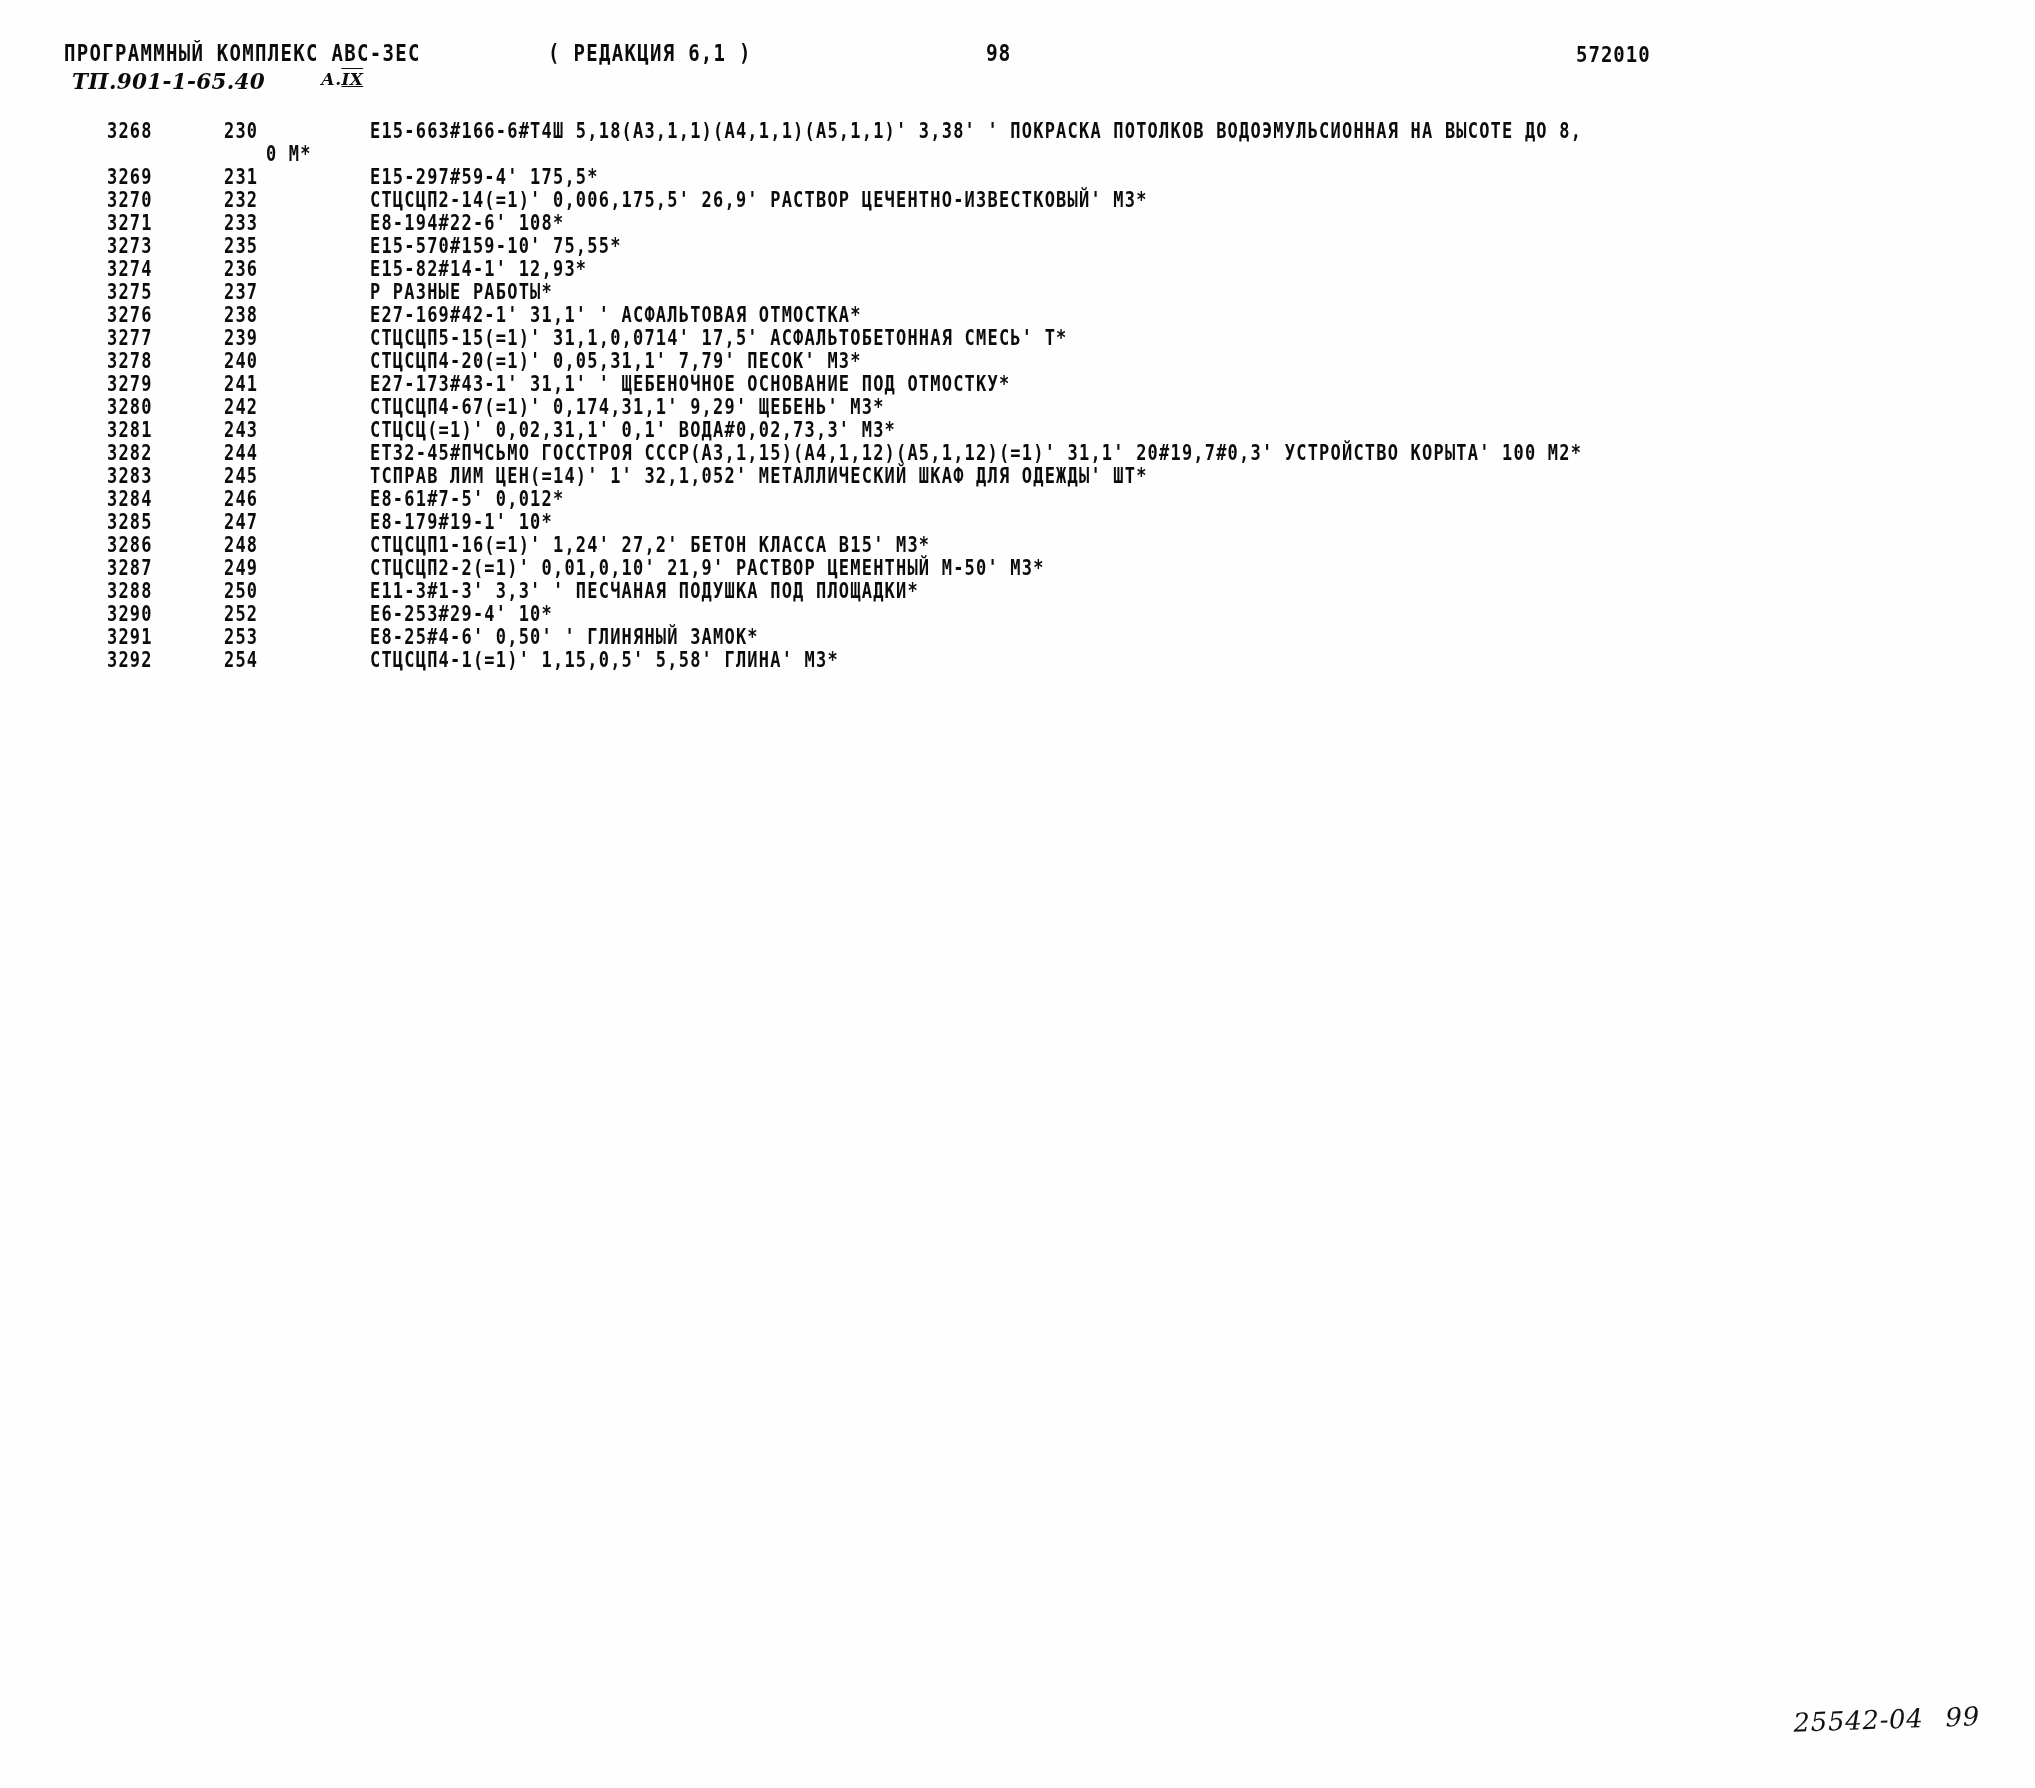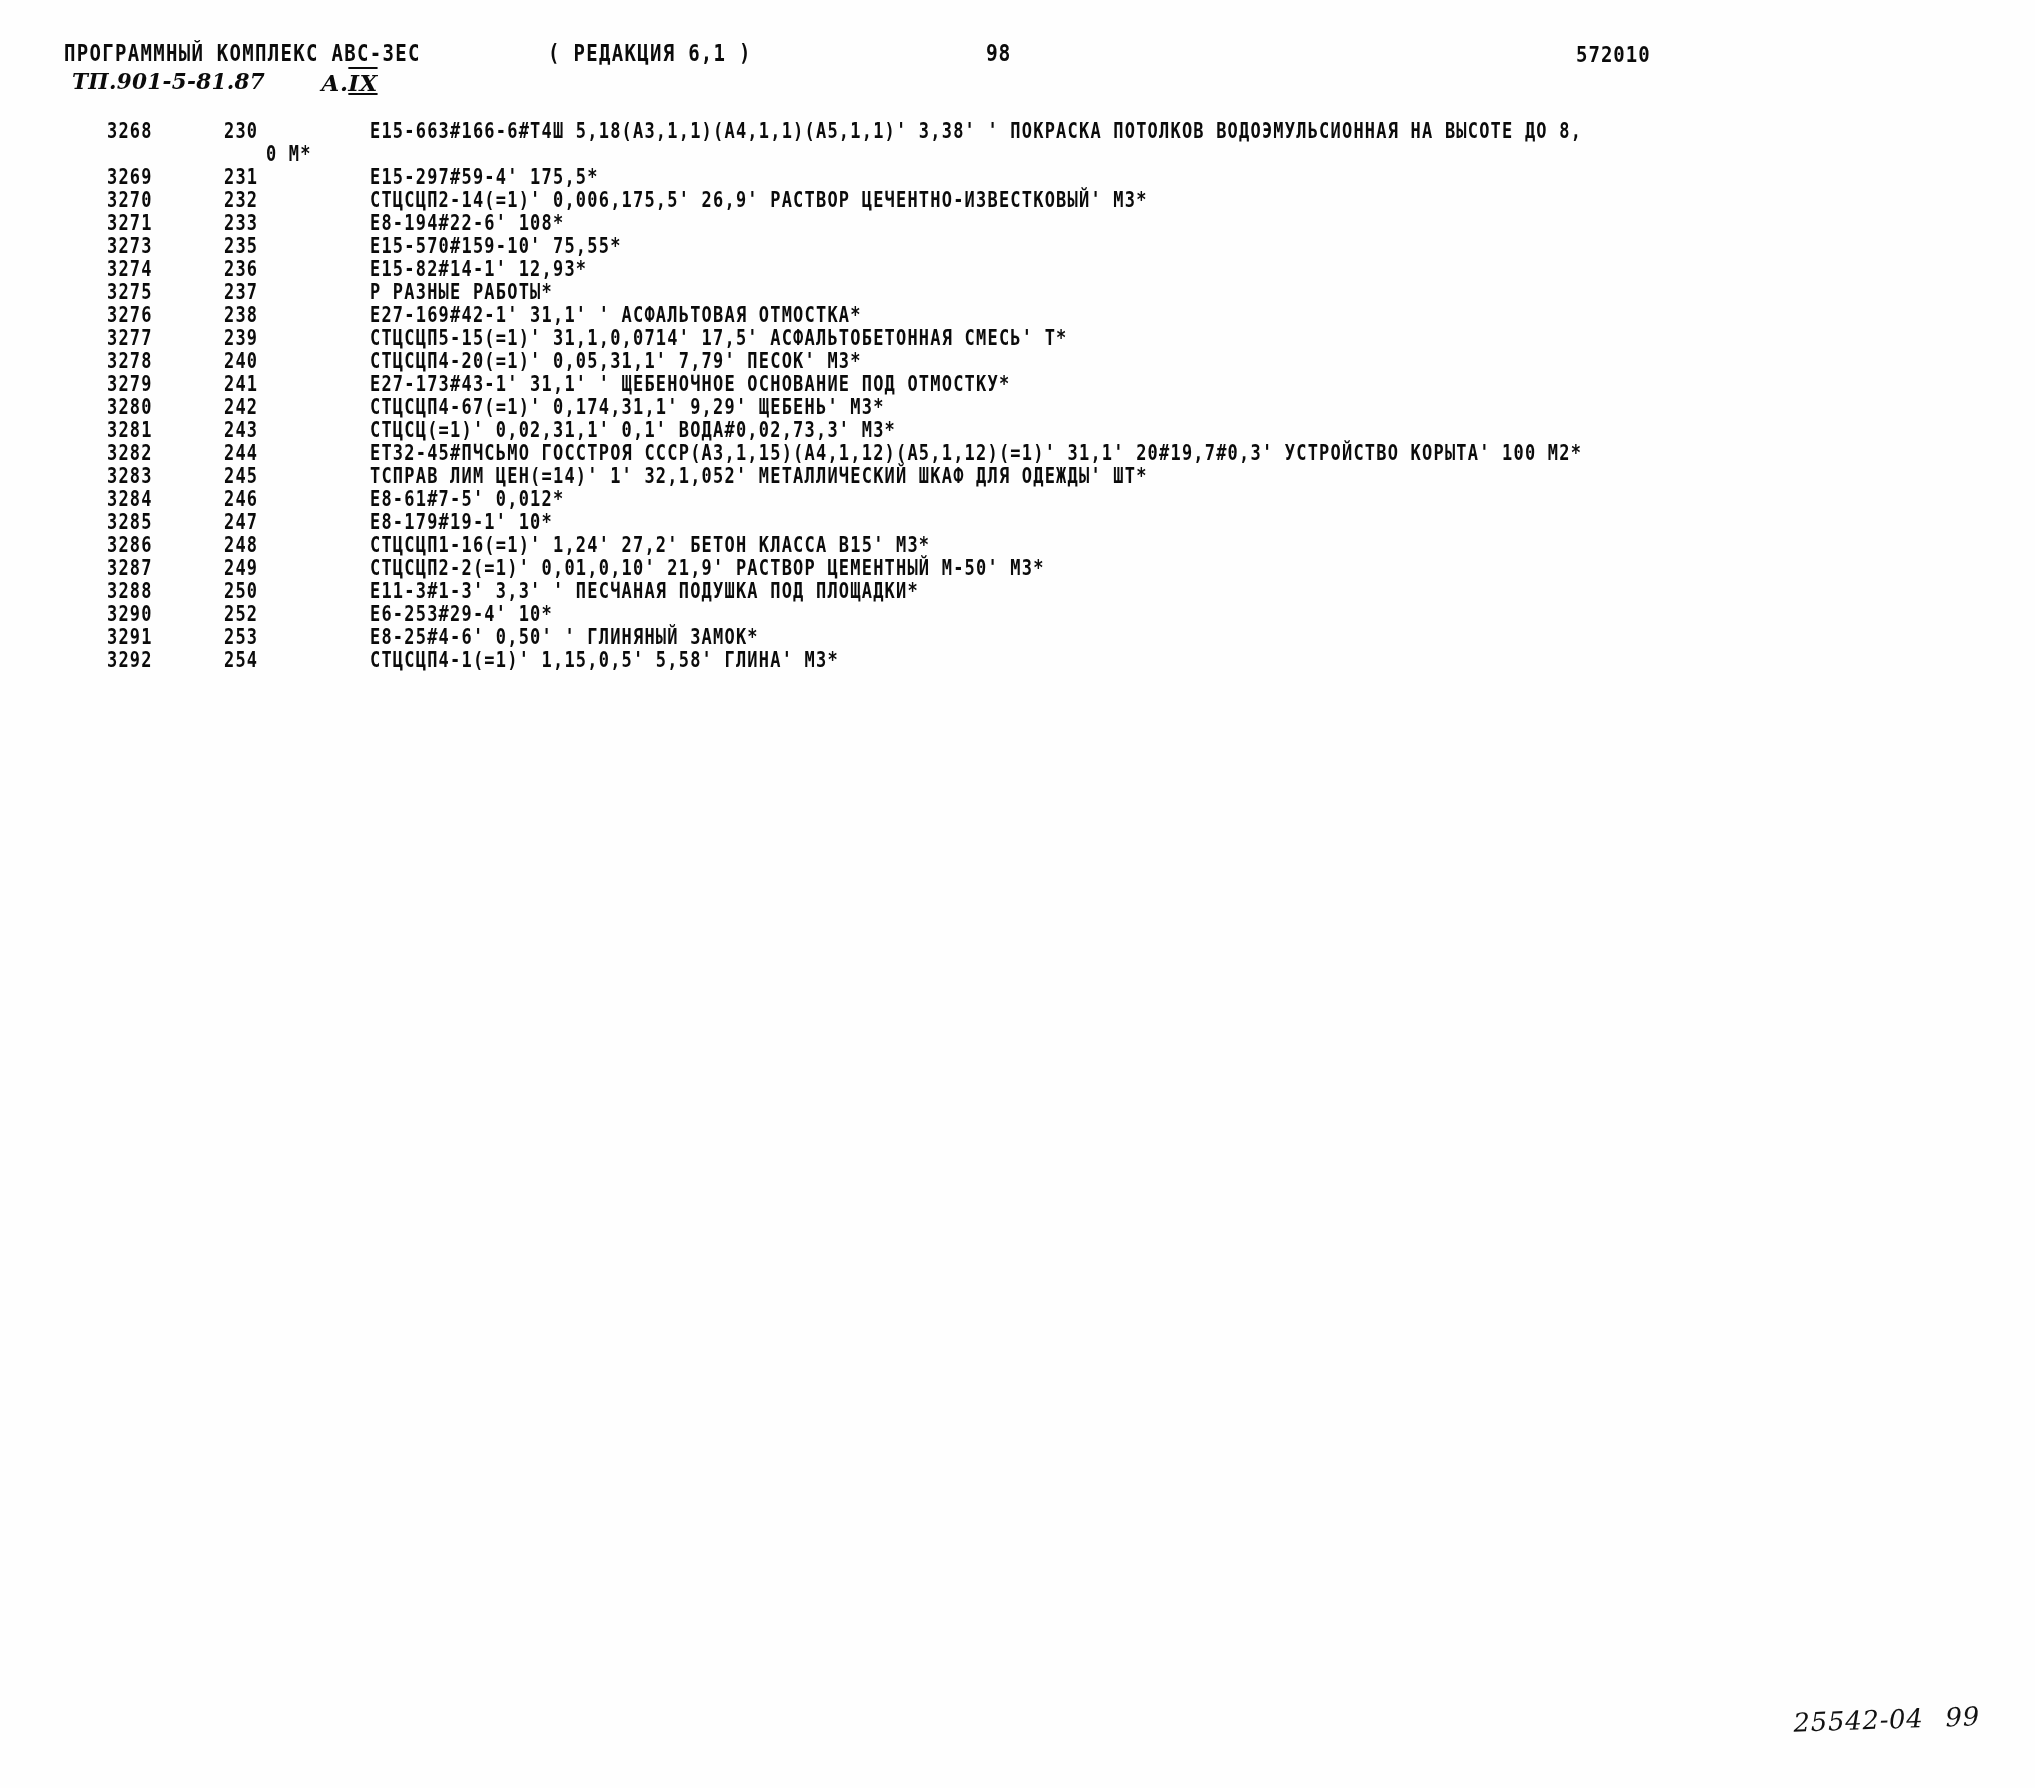--- a/index.html
+++ b/index.html
@@ -95,21 +95,21 @@
     left: 72px;
     top: 0;
     font-size: 21.5px;
     letter-spacing: 0.3px;
     white-space: pre;
   }
   .hdr-alb {
     position: absolute;
     left: 321px;
     top: 0;
-    font-size: 23px;
+    font-size: 17px;
     letter-spacing: 0.3px;
     white-space: pre;
   }
   .hdr-alb .rom {
     text-decoration: overline underline;
   }
 
   
   #listing {
     position: absolute;
@@ -162,21 +162,21 @@
 <div id="sheet">
 
   <div class="hdr-line1">
     <span class="hdr-title">ПРОГРАММНЫЙ КОМПЛЕКС АВС-3ЕС</span>
     <span class="hdr-edition">( РЕДАКЦИЯ 6,1 )</span>
     <span class="hdr-pageno">98</span>
     <span class="hdr-code">572010</span>
   </div>
 
   <div class="hdr-line2">
-    <span class="hdr-proj hw">ТП.901-5-81.87</span>
+    <span class="hdr-proj hw">ТП.901-1-65.40</span>
     <span class="hdr-alb hw"><span>А.</span><span class="rom">IX</span></span>
   </div>
 
   <div id="listing">
       <div class="row"><span class="c-seq">3268</span><span class="c-num">230</span><span class="c-txt">Е15-663#166-6#Т4Ш 5,18(А3,1,1)(А4,1,1)(А5,1,1)' 3,38' ' ПОКРАСКА ПОТОЛКОВ ВОДОЭМУЛЬСИОННАЯ НА ВЫСОТЕ ДО 8,</span></div>
       <div class="row"><span class="c-cont">0 М*</span></div>
       <div class="row"><span class="c-seq">3269</span><span class="c-num">231</span><span class="c-txt">Е15-297#59-4' 175,5*</span></div>
       <div class="row"><span class="c-seq">3270</span><span class="c-num">232</span><span class="c-txt">СТЦСЦП2-14(=1)' 0,006,175,5' 26,9' РАСТВОР ЦЕЧЕНТНО-ИЗВЕСТКОВЫЙ' М3*</span></div>
       <div class="row"><span class="c-seq">3271</span><span class="c-num">233</span><span class="c-txt">Е8-194#22-6' 108*</span></div>
       <div class="row"><span class="c-seq">3273</span><span class="c-num">235</span><span class="c-txt">Е15-570#159-10' 75,55*</span></div>

